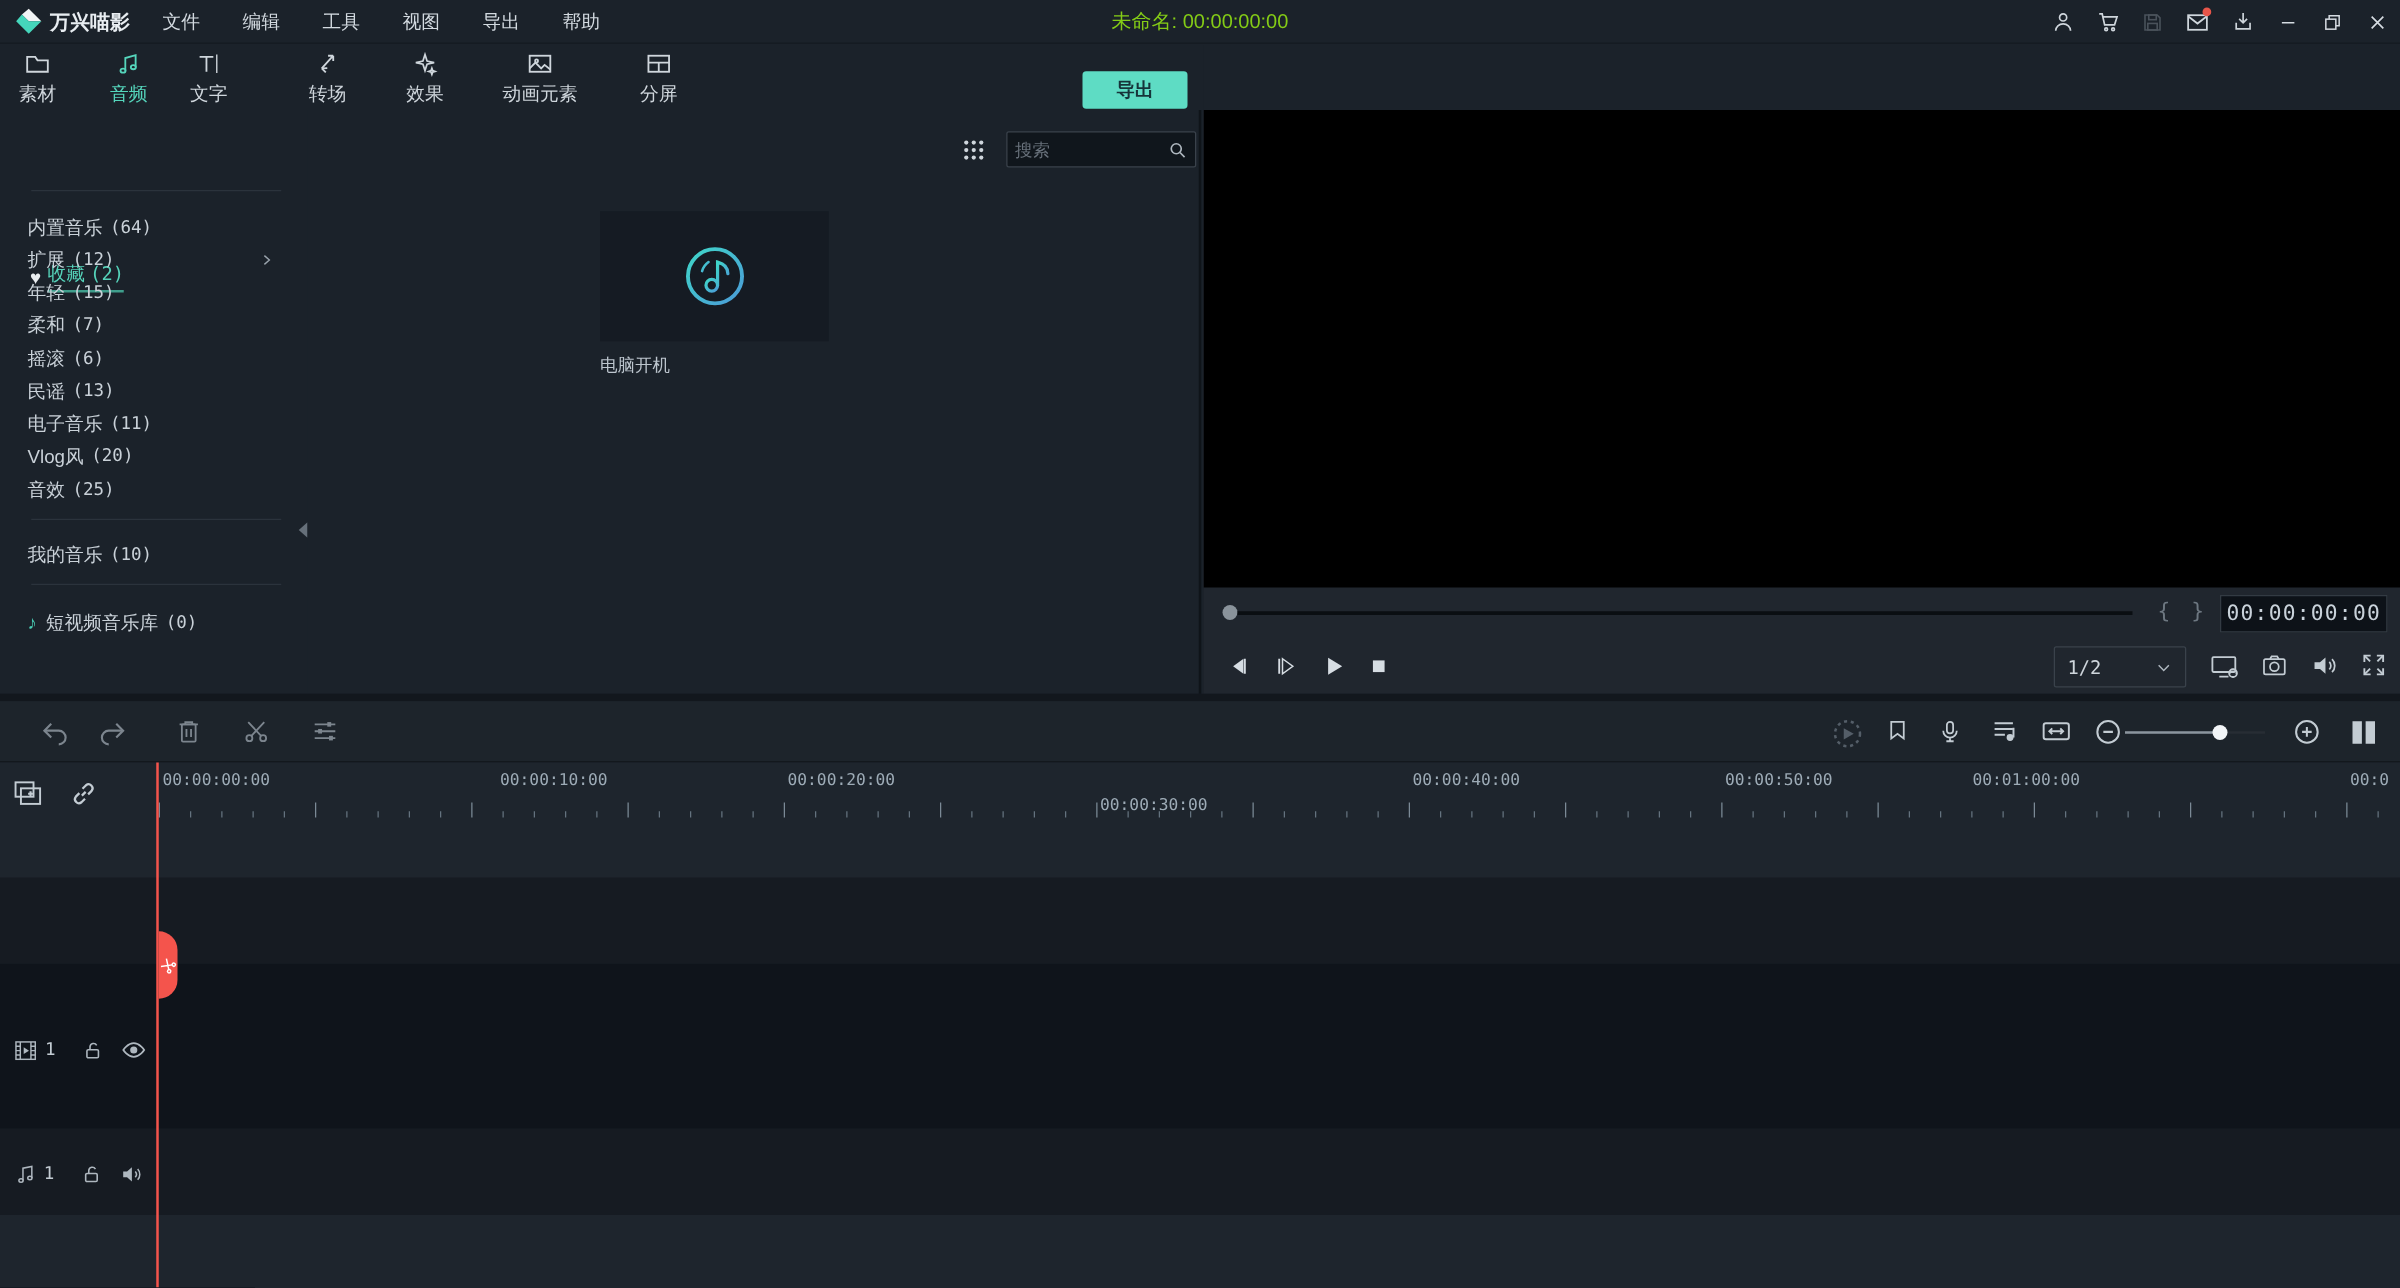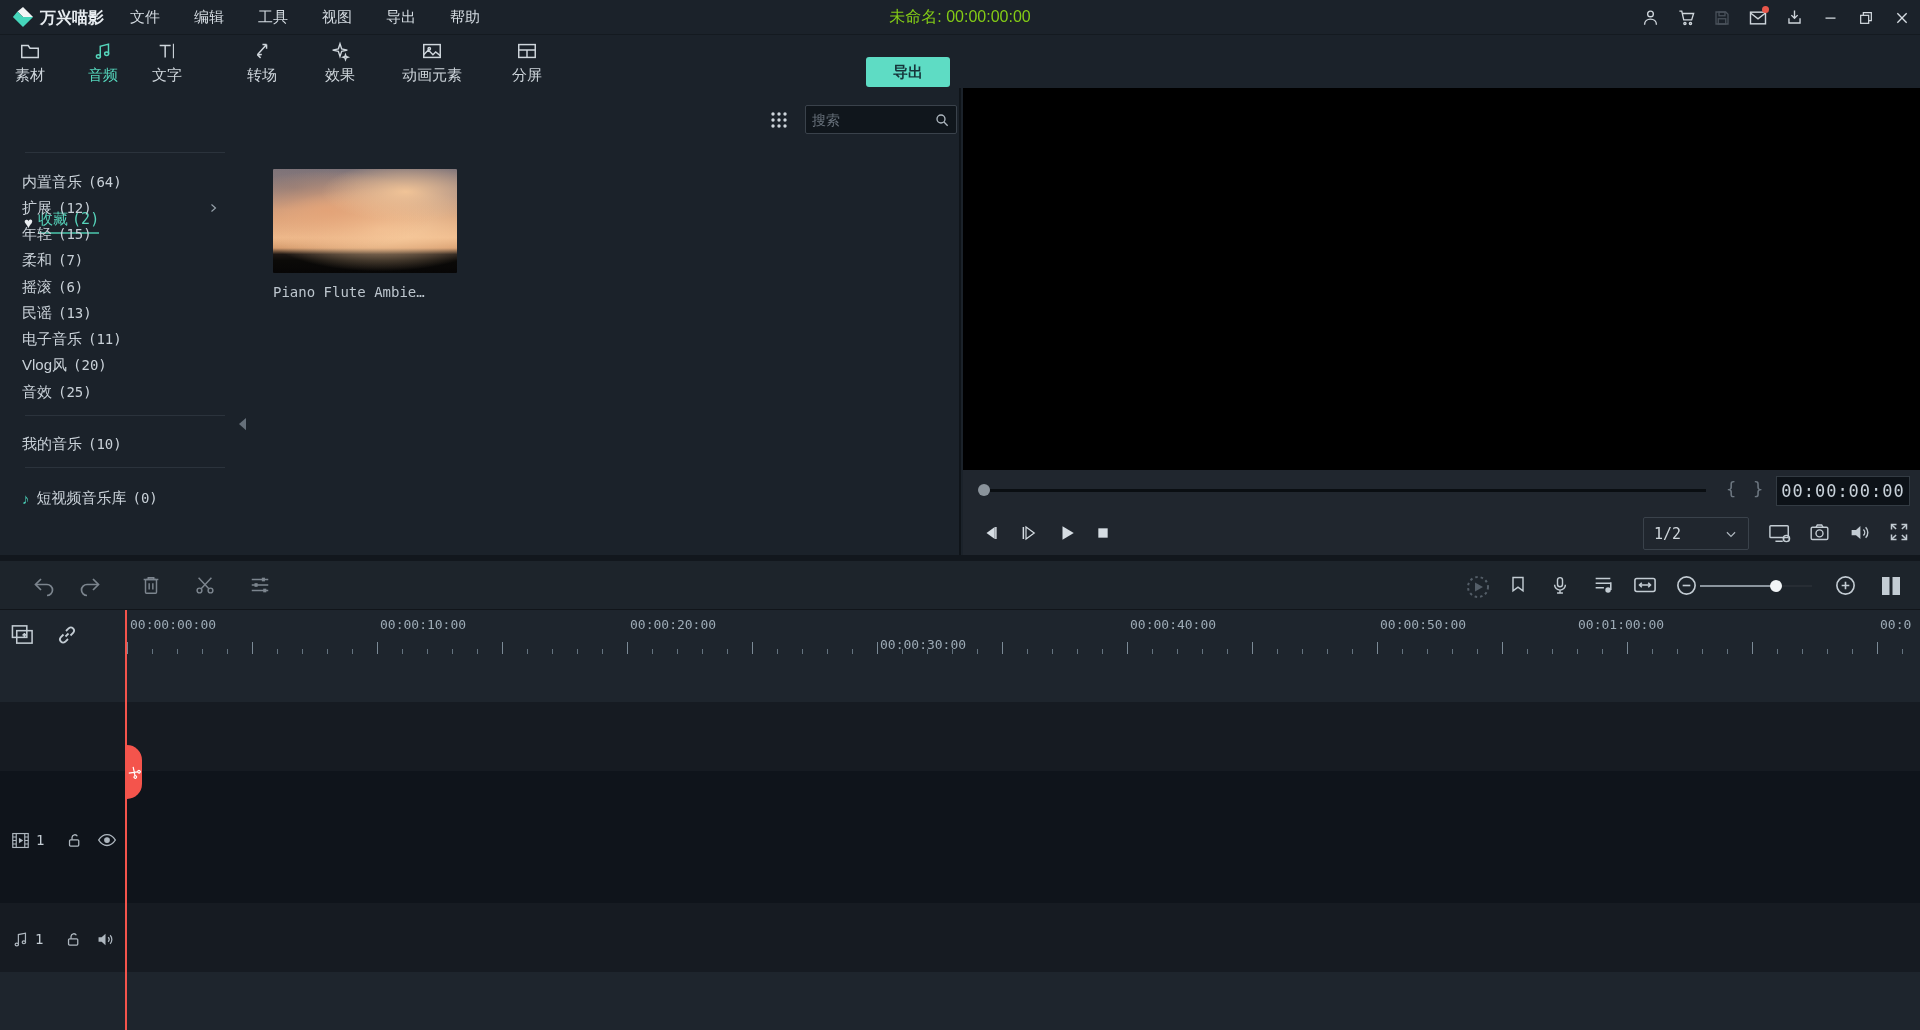--- a/index.html
+++ b/index.html
@@ -335,23 +335,36 @@
     <div class="searchbox">
       <input placeholder="搜索" style="">
       <span class="mag">
         <svg width="16" height="16" viewBox="0 0 24 24" fill="none" stroke="currentColor" stroke-width="2">
             <circle cx="10.5" cy="10.5" r="6"></circle>
             <path d="M15 15l5.5 5.5"></path>
           </svg>
       </span>
     </div>
 
-    <div class="card" style="left:27px; top:81px">
-      <div class="card-thumb"></div>
-      <div class="card-label mono">Piano Flute Ambie…</div>
+    <div class="card" style="left:234px; top:81px">
+      <div class="card-tile">
+        <svg width="66" height="66" viewBox="0 0 64 64" fill="none">
+          <defs>
+              <linearGradient id="ng" x1="0" y1="0" x2="1" y2="1">
+                <stop offset="0" stop-color="#3fd6c8"></stop>
+                <stop offset="1" stop-color="#4b9bd8"></stop>
+              </linearGradient>
+            </defs>
+          <circle cx="32" cy="32" r="21" stroke="url(#ng)" stroke-width="3"></circle>
+          <path d="M22 28a13 13 0 0 1 5-7" stroke="url(#ng)" stroke-width="2" stroke-linecap="round"></path>
+          <circle cx="29.5" cy="39" r="4.5" stroke="url(#ng)" stroke-width="2.5"></circle>
+          <path d="M34 39V21q8 2 8 9" stroke="url(#ng)" stroke-width="2.5" stroke-linecap="round"></path>
+        </svg>
+      </div>
+      <div class="card-label">电脑开机</div>
     </div>
     <div class="lib-divider"></div>
   </section>
 
   <section class="preview">
     <div class="video-area"></div>
     <div class="seek-row">
       <span class="seek-handle"></span>
       <span class="seek-track"></span>
       <span class="mark-brace" style="left:763px">{</span>
@@ -526,21 +539,21 @@
     <span class="tl-head-ic" style="left:55px; top:13px">
       <svg width="24" height="24" viewBox="0 0 24 24" fill="none" stroke="currentColor" stroke-width="1.8">
           <path d="M10.5 13.5l3-3"></path>
           <path d="M8.5 11.5l-2.8 2.8a3.2 3.2 0 0 0 4.5 4.5l2.8-2.8"></path>
           <path d="M15.5 12.5l2.8-2.8a3.2 3.2 0 0 0-4.5-4.5L11 8"></path>
         </svg>
     </span>
 
     <div class="ruler">
         <span class="ruler-label" style="left: 130px;">00:00:00:00</span>
-        <span class="ruler-label" style="left: 380px;">00:00:10:00</span>
+        <span class="ruler-label" style="left: 400px;">00:00:10:00</span>
         <span class="ruler-label" style="left: 630px;">00:00:20:00</span>
         <span class="ruler-label" style="left: 880px; margin-top: 20px;">00:00:30:00</span>
         <span class="ruler-label" style="left: 1130px;">00:00:40:00</span>
         <span class="ruler-label" style="left: 1380px;">00:00:50:00</span>
         <span class="ruler-label" style="left: 1578px;">00:01:00:00</span>
         <span class="ruler-label" style="left: 1880px;">00:0</span>
         <i class="tick major" style="left: 127px;"></i>
         <i class="tick" style="left: 152px;"></i>
         <i class="tick" style="left: 177px;"></i>
         <i class="tick" style="left: 202px;"></i>

